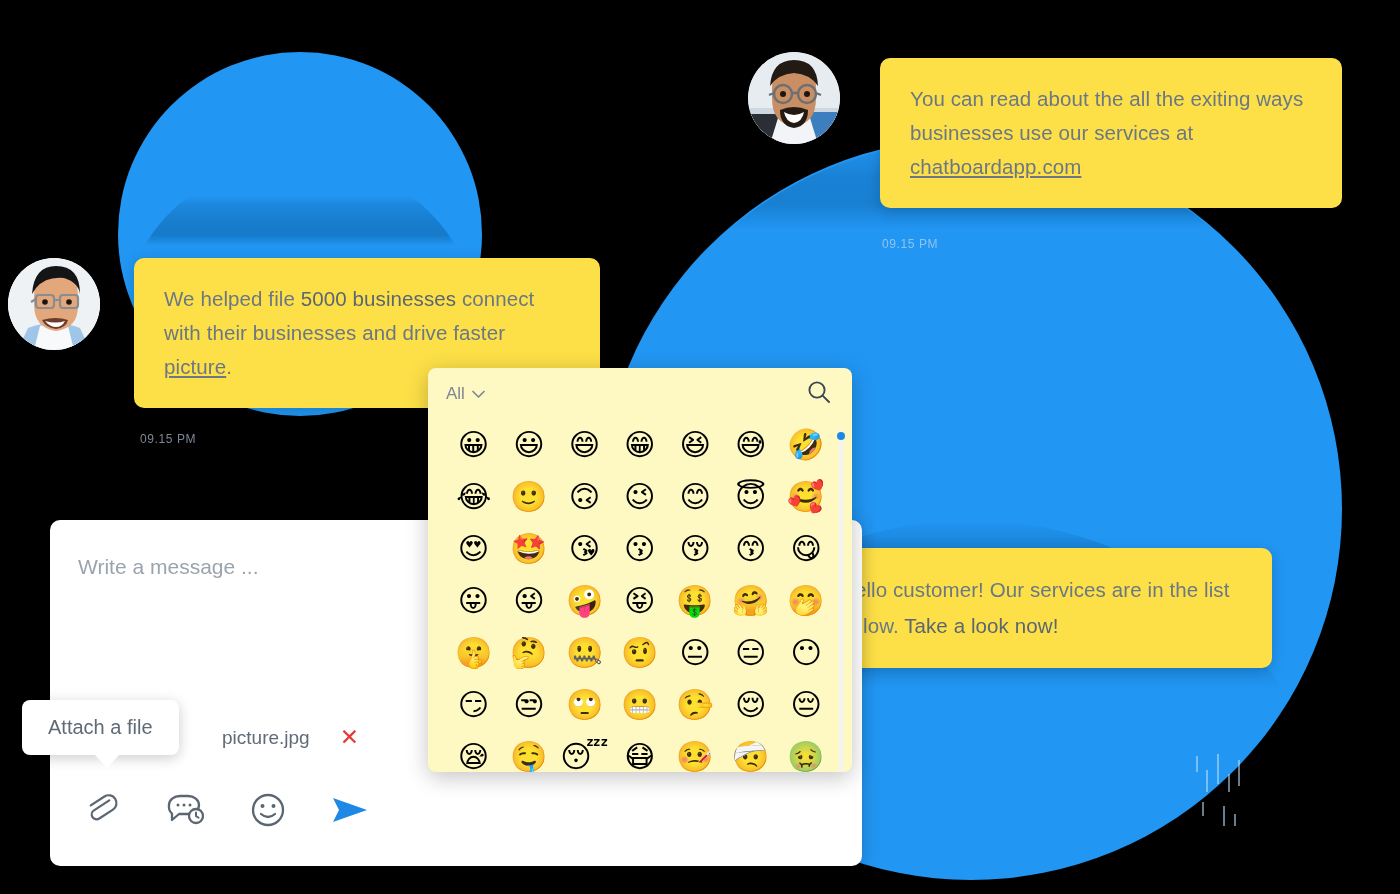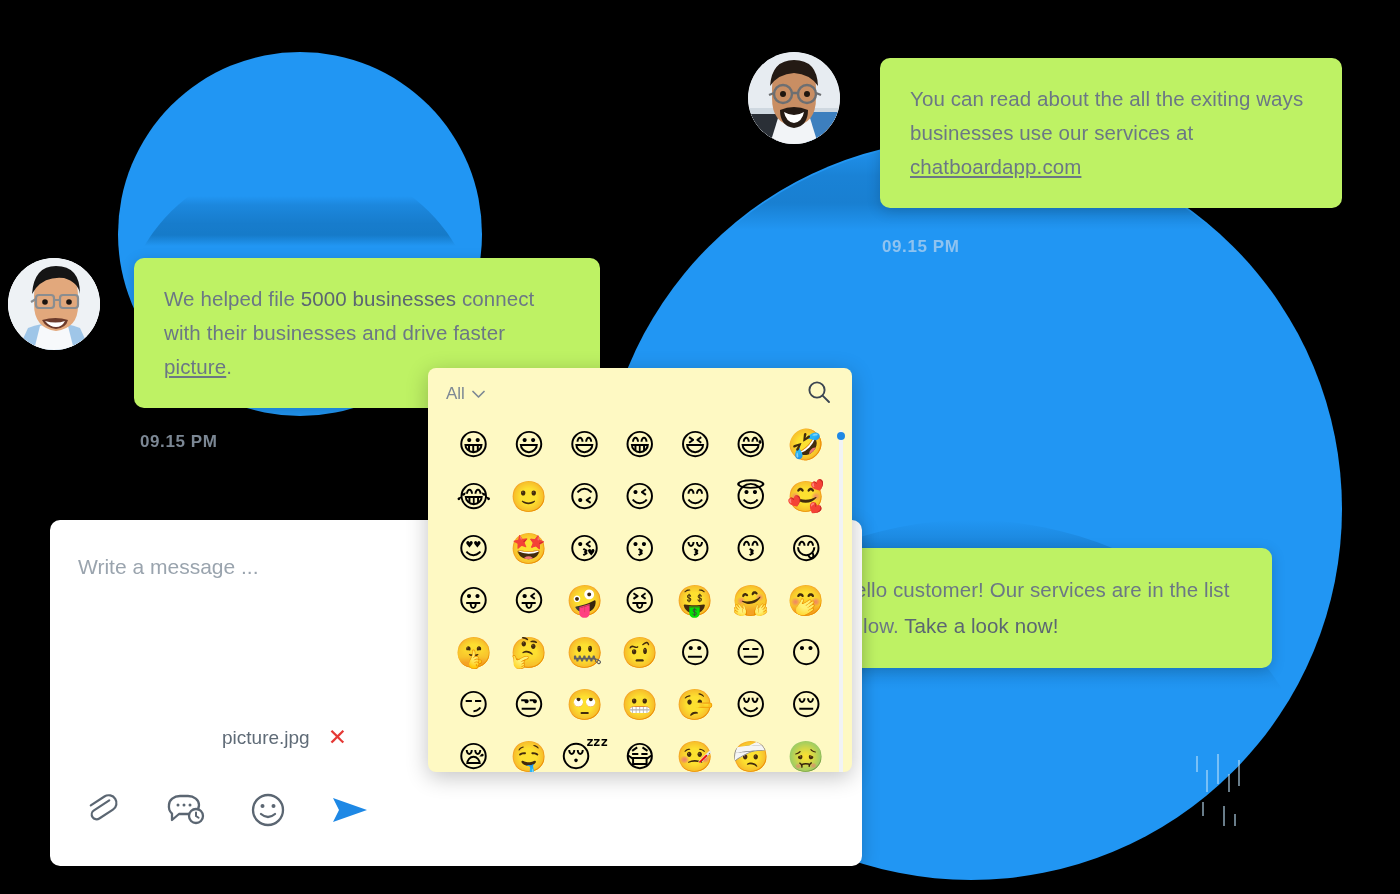--- a/index.html
+++ b/index.html
@@ -91,21 +91,21 @@
     box-shadow: 0 2px 6px rgba(0,0,0,0.25);
   }
   #avatar-right { left: 748px; top: 52px;  width: 92px; height: 92px; }
   #avatar-left  { left: 8px;   top: 258px; width: 92px; height: 92px; }
 
   .avatar svg { display: block; width: 100%; height: 100%; }
 
   
   .bubble {
     position: absolute;
-    background: #bef264;
+    background: #fde047;
     border-radius: 10px;
     box-shadow: 0 3px 14px rgba(0,0,0,0.18);
     color: #6b7785;
     font-size: 20.5px;
     line-height: 34px;
     padding: 24px 30px;
     letter-spacing: 0.1px;
   }
   .bubble b { color: #5b6672; font-weight: 400; }
   .bubble .ulink {
@@ -116,22 +116,22 @@
   #bubble-top-right { left: 880px; top: 58px;  width: 462px; }
   #bubble-left      { left: 134px; top: 258px; width: 466px; }
   #bubble-bottom-right {
     left: 810px; top: 548px; width: 462px;
     line-height: 36px;
   }
 
   
   .timestamp {
     position: absolute;
-    font-size: 17px;
-    font-weight: 700;
+    font-size: 12px;
+    font-weight: 400;
     letter-spacing: 0.6px;
     text-align: center;
   }
   #timestamp-left  { left: 140px; top: 432px; color: #7b8794; }
   #timestamp-right { left: 882px; top: 237px; color: #8fc3f0; }
 
   
   #composer {
     position: absolute;
     left: 50px; top: 520px;
@@ -152,21 +152,21 @@
     background: transparent;
     line-height: 30px;
   }
   #message-input::placeholder { color: #9aa4ae; }
 
   #attachment-row {
     position: absolute;
     left: 222px; top: 726px;
     display: flex;
     align-items: center;
-    gap: 18px;
+    gap: 30px;
   }
   #attachment-name {
     font-size: 19px;
     color: #5f6b77;
     font-weight: 400;
   }
   #attachment-remove {
     font-size: 23px;
     color: #e53935;
     line-height: 1;
@@ -410,20 +410,21 @@
     </div>
 
     <div class="tool-icon">
       <svg width="44" height="40" viewBox="0 0 44 40">
         <path d="M5 8 L39 20 L5 32 L11 20 Z" fill="#1e88e5"></path>
       </svg>
     </div>
 
   </div>
 
+  <div id="tooltip-attach">Attach a file</div>
 
   <div id="emoji-panel">
 
     <div id="emoji-header">
       <div id="emoji-category">
         <span>All</span>
         <svg width="13" height="9" viewBox="0 0 13 9">
           <path d="M1 1.5 L6.5 7 L12 1.5" fill="none" stroke="#7d8894" stroke-width="1.7" stroke-linecap="round" stroke-linejoin="round"></path>
         </svg>
       </div>

